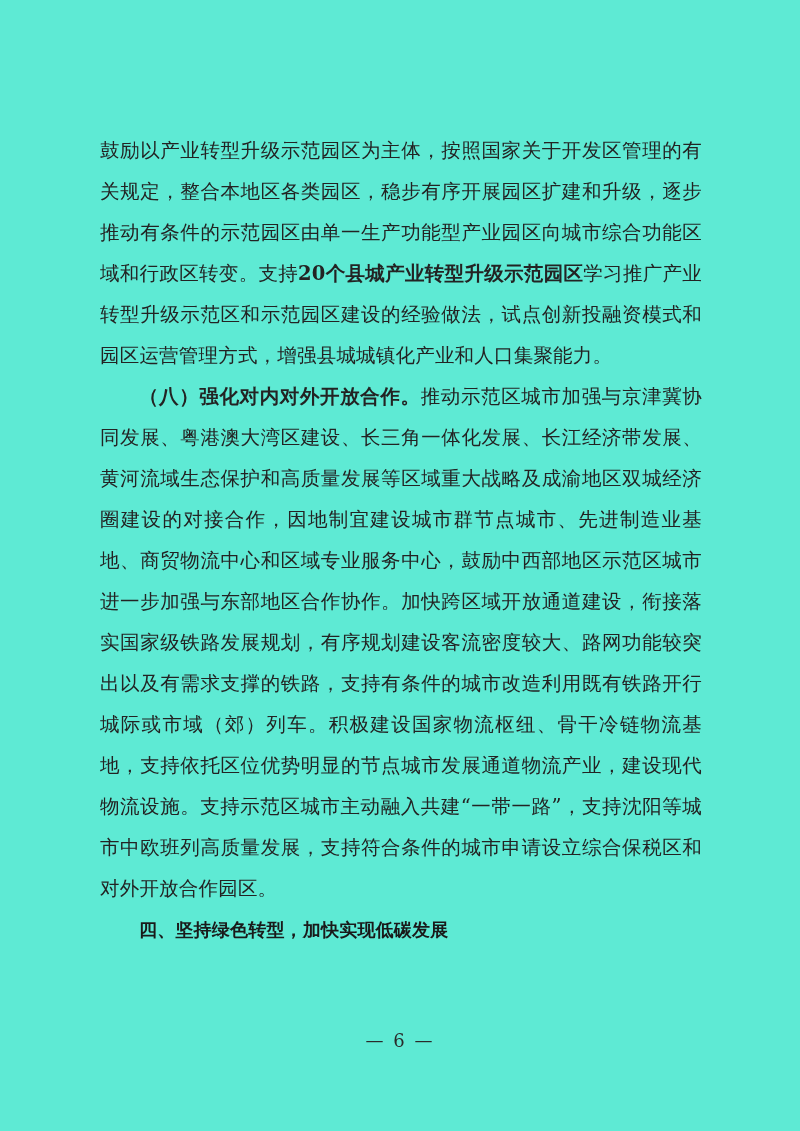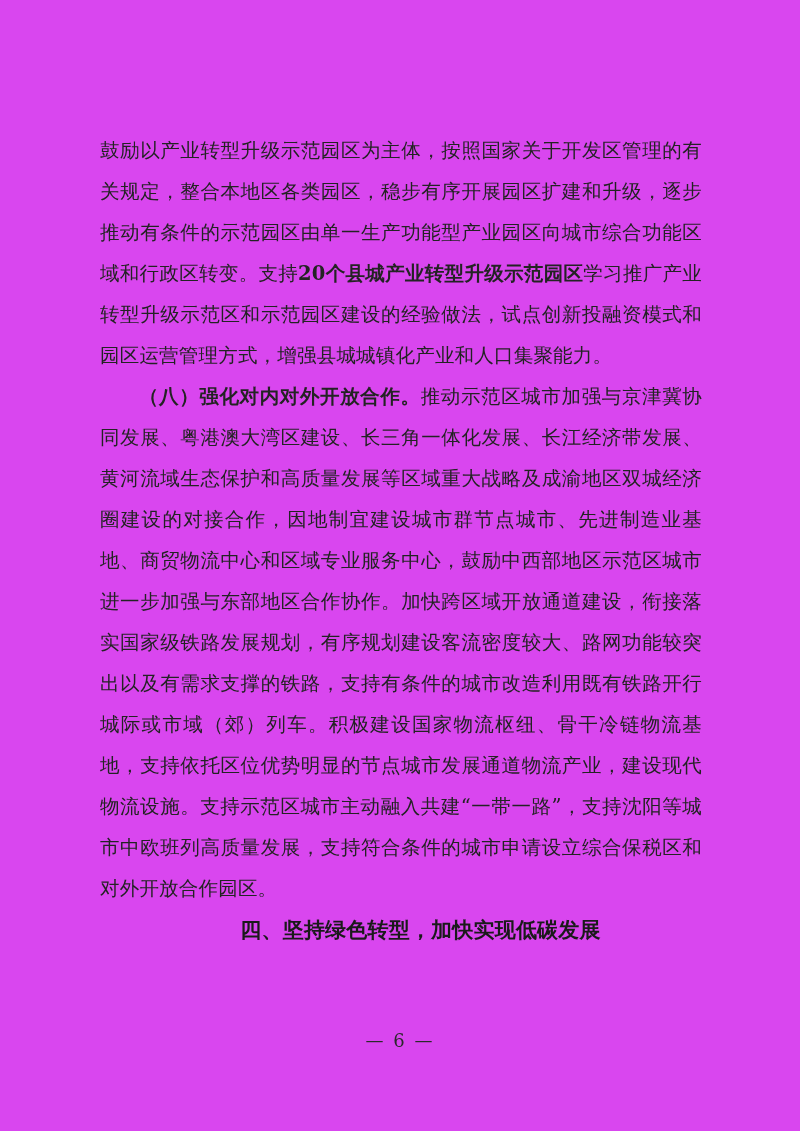--- a/index.html
+++ b/index.html
@@ -14,21 +14,21 @@
     color: #1a1a1a;
     position: relative;
     overflow: hidden;
   }
   .page {
     position: absolute;
     top: 0;
     left: 0;
     width: 800px;
     height: 1131px;
-    background: #d946ef;
+    background: #5eead4;
     text-decoration: underline;
   }
   .content {
     position: absolute;
     left: 100px;
     top: 130px;
     width: 602px;
   }
   p.para {
     margin: 0;
@@ -41,27 +41,26 @@
     font-family: "DejaVu Serif", "Liberation Serif", serif;
   }
   p.para.indent {
     text-indent: 39px;
   }
   .b {
     font-weight: bold;
   }
   .heading {
     margin: 0;
-    font-size: 21px;
+    font-size: 18px;
     line-height: 41px;
     font-weight: bold;
     text-indent: 39px;
     letter-spacing: 0.2px;
     color: #1a1a1a;
-    text-align: center;
   }
   .footer {
     position: absolute;
     left: 0;
     top: 1030px;
     width: 800px;
     text-align: center;
     font-size: 18px;
     letter-spacing: 2px;
     color: #2a2a2a;

